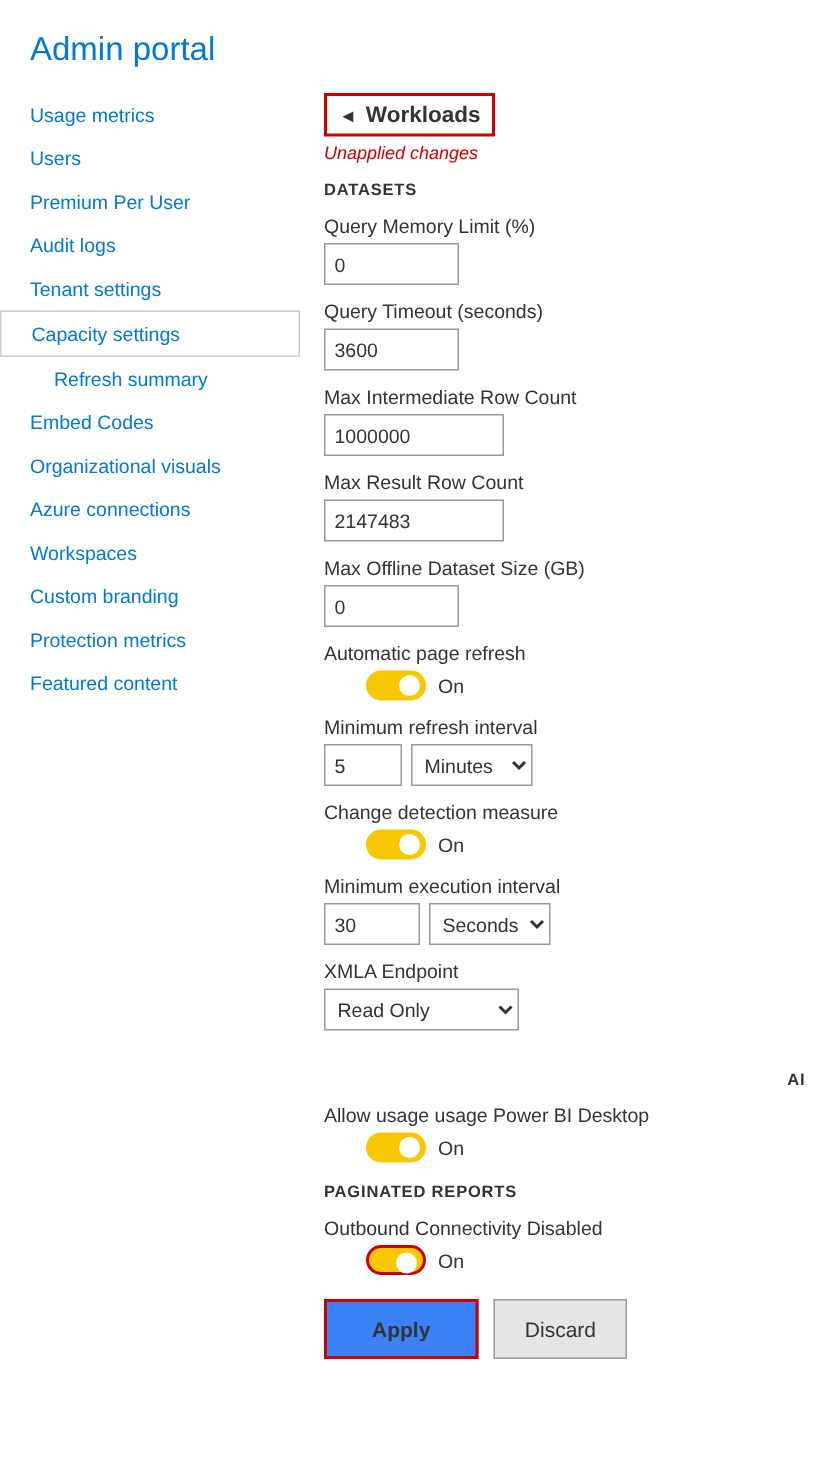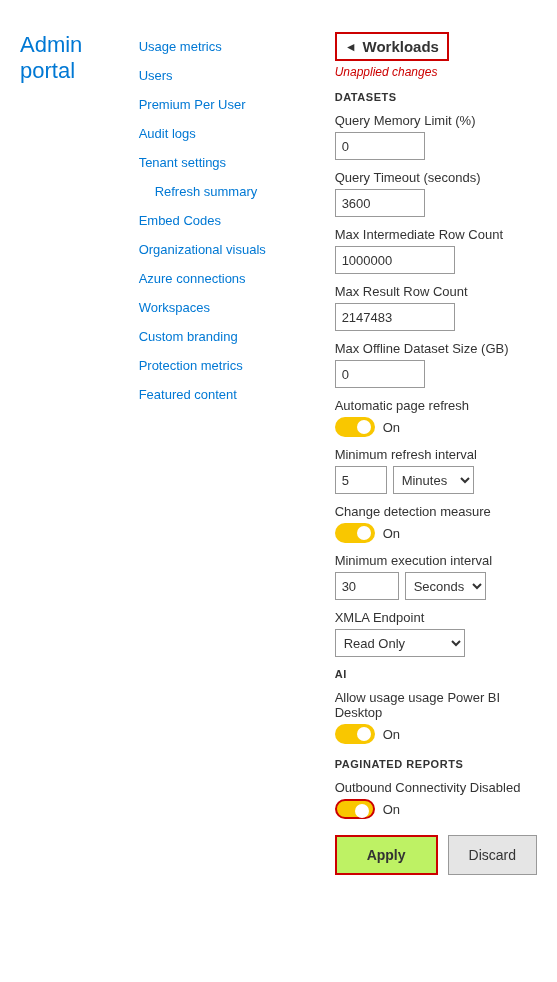--- a/index.html
+++ b/index.html
@@ -6,22 +6,22 @@
     body {
       font-family: 'Segoe UI', sans-serif;
       font-size: 13px;
       color: #333;
       background: #fff;
       width: 557px;
       min-height: 982px;
     }
     .page {
       display: flex;
-      flex-direction: row;
-      padding: 32px 0 0 0;
+      flex-direction: column;
+      padding: 20px 0 0 0;
     }
     .page-title {
       color: #0078d4;
       font-size: 22px;
       font-weight: 300;
       padding: 0 0 16px 20px;
     }
     .main-layout {
       display: flex;
       flex: 1;
@@ -105,20 +105,21 @@
     }
     .text-input.wide {
       width: 120px;
     }
     
     .toggle-row {
       display: flex;
       align-items: center;
       gap: 8px;
       margin-top: 4px;
+      margin-left: 28px;
     }
     .toggle {
       position: relative;
       width: 40px;
       height: 20px;
       border-radius: 10px;
       background: #f9c700;
       cursor: pointer;
       flex-shrink: 0;
     }
@@ -156,21 +157,21 @@
       border: 2px solid #c00;
     }
     
     .action-row {
       display: flex;
       align-items: center;
       gap: 10px;
       margin-top: 16px;
     }
     .btn-apply {
-      background: #bef264;
+      background: #3b82f6;
       border: 2px solid #c00;
       color: #333;
       font-size: 14px;
       font-weight: 600;
       padding: 6px 30px;
       cursor: pointer;
       height: 40px;
     }
     .btn-discard {
       background: #e5e5e5;
@@ -190,20 +191,21 @@
 
   <div class="main-layout">
 
     <nav class="sidebar">
 
       <a class="sidebar-item">Usage metrics</a>
       <a class="sidebar-item">Users</a>
       <a class="sidebar-item">Premium Per User</a>
       <a class="sidebar-item">Audit logs</a>
       <a class="sidebar-item">Tenant settings</a>
+      <a class="sidebar-item active">Capacity settings</a>
       <a class="sidebar-item sub">Refresh summary</a>
       <a class="sidebar-item">Embed Codes</a>
       <a class="sidebar-item">Organizational visuals</a>
       <a class="sidebar-item">Azure connections</a>
       <a class="sidebar-item">Workspaces</a>
       <a class="sidebar-item">Custom branding</a>
       <a class="sidebar-item">Protection metrics</a>
       <a class="sidebar-item">Featured content</a>
     </nav>
 
@@ -275,21 +277,21 @@
 
       
       <div class="field-label">XMLA Endpoint</div>
       <select class="select-input" style="width:130px;">
         <option>Read Only</option>
         <option>Read Write</option>
         <option>Off</option>
       </select>
 
       
-      <div class="section-label" style="margin-top:11px;">AI</div>
+      <div class="section-label" style="margin-top:27px;text-align:right;">AI</div>
       <div class="field-label">Allow usage usage Power BI Desktop</div>
       <div class="toggle-row">
         <div class="toggle">
           <div class="knob"></div>
         </div>
         <span class="toggle-label">On</span>
       </div>
 
       
       <div class="section-label" style="margin-top:14px;">PAGINATED REPORTS</div>

